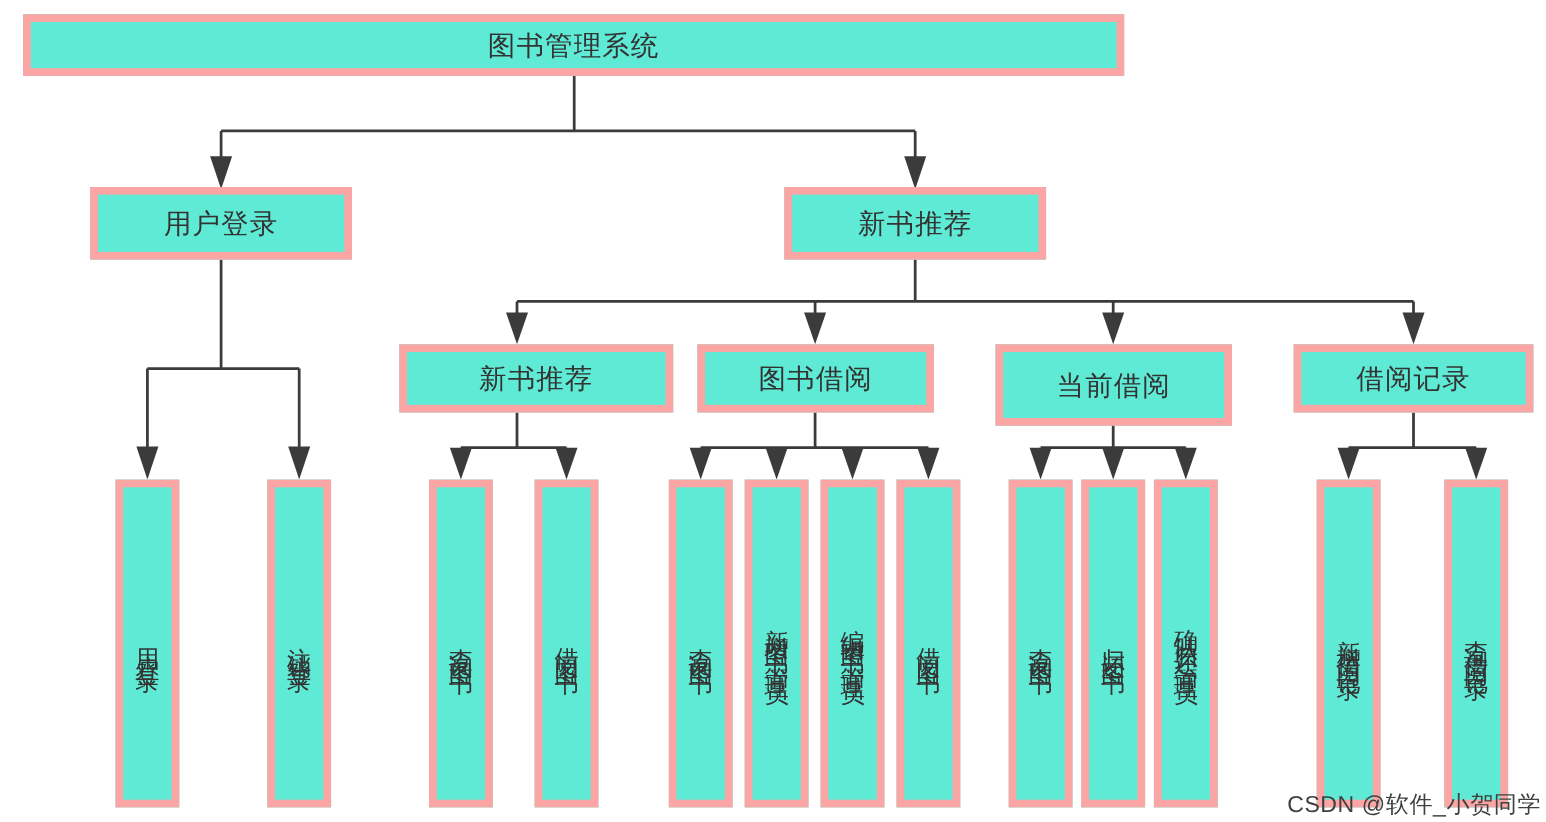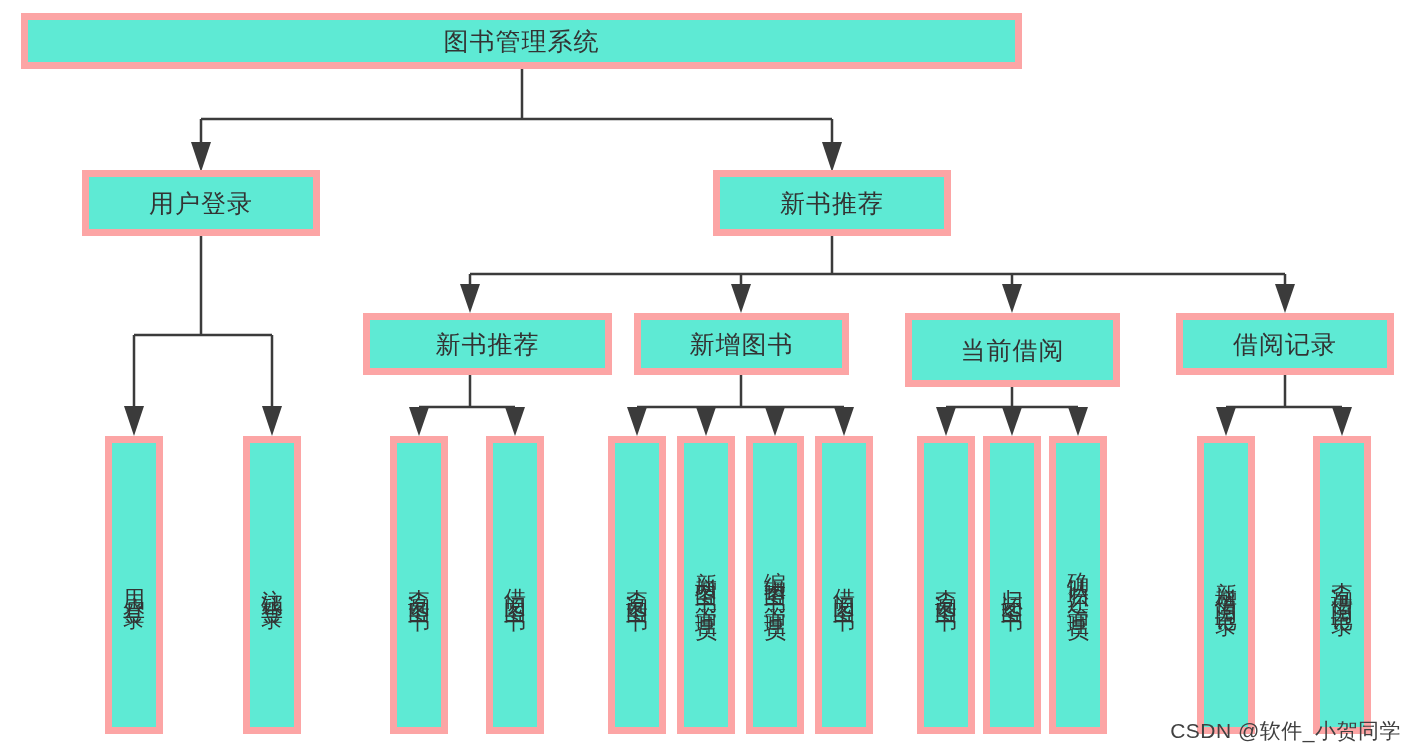--- a/index.html
+++ b/index.html
@@ -102,21 +102,21 @@
       <polygon points="1332,407 1352,407 1342,436"></polygon>
     </g>
   </svg>
 
   <div class="node hbox" style="left:21px; top:13px; width:1001px; height:56px;">图书管理系统</div>
 
   <div class="node hbox" style="left:82px; top:170px; width:238px; height:66px;">用户登录</div>
   <div class="node hbox" style="left:713px; top:170px; width:238px; height:66px;">新书推荐</div>
 
   <div class="node hbox" style="left:363px; top:313px; width:249px; height:62px;">新书推荐</div>
-  <div class="node hbox" style="left:634px; top:313px; width:215px; height:62px;">新增图书</div>
+  <div class="node hbox" style="left:634px; top:313px; width:215px; height:62px;">图书借阅</div>
   <div class="node hbox" style="left:905px; top:313px; width:215px; height:74px;">当前借阅</div>
   <div class="node hbox" style="left:1176px; top:313px; width:218px; height:62px;">借阅记录</div>
 
   <div class="node vbox" style="left:105px;">用户登录</div>
   <div class="node vbox" style="left:243px;">注销登录</div>
 
   <div class="node vbox" style="left:390px;">查询图书</div>
   <div class="node vbox" style="left:486px;">借阅图书</div>
 
   <div class="node vbox" style="left:608px;">查询图书</div>

